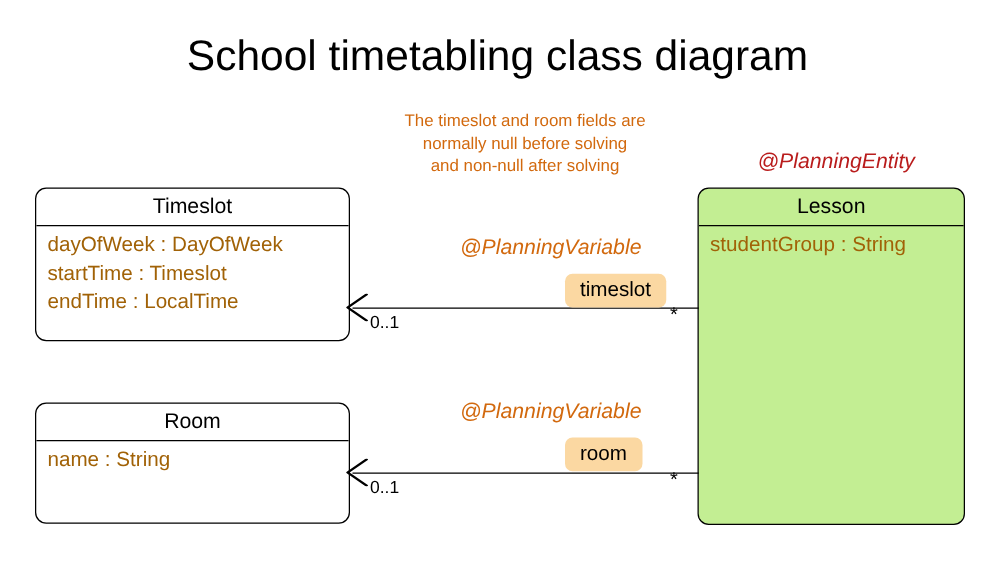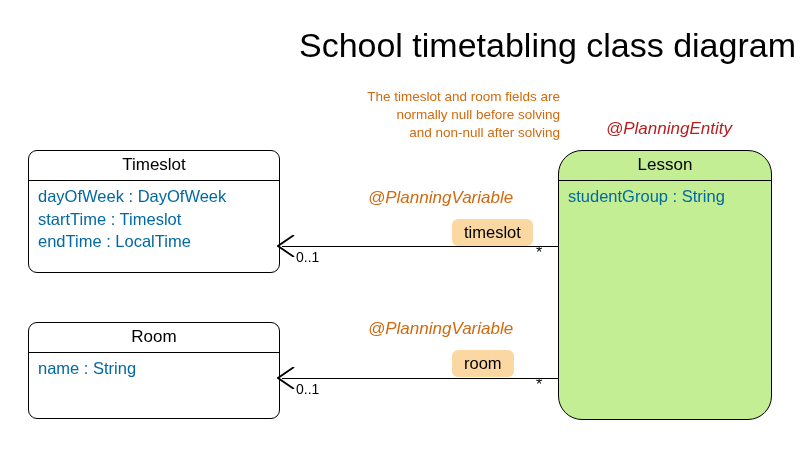--- a/index.html
+++ b/index.html
@@ -16,35 +16,35 @@
     font-family: "Liberation Sans", sans-serif;
     -webkit-font-smoothing: antialiased;
   }
 
   
   #diagram-title {
     position: absolute;
     left: 0;
     top: 26px;
     width: 796px;
-    text-align: right;
+    text-align: center;
     font-size: 34px;
     font-weight: 400;
     color: #000000;
     letter-spacing: 0px;
     white-space: nowrap;
   }
 
   
   #note {
     position: absolute;
     left: 280px;
     top: 88px;
     width: 280px;
-    text-align: right;
+    text-align: center;
     color: #D2690E;
     font-size: 13.5px;
     line-height: 18px;
   }
   #note div { white-space: nowrap; }
 
   
   .uml-class {
     position: absolute;
     box-sizing: border-box;
@@ -63,27 +63,27 @@
     padding: 4px 6px 5px 6px;
     border-bottom: 1.6px solid #000000;
     line-height: 20px;
   }
   .uml-fields {
     padding: 4px 0 0 9px;
   }
   .uml-fields .field {
     font-size: 16.5px;
     line-height: 22.5px;
-    color: #0369a1;
+    color: #a16207;
     white-space: nowrap;
   }
 
   #class-timeslot { left: 28px;  top: 150px; width: 252px; height: 123px; }
   #class-room     { left: 28px;  top: 322px; width: 252px; height: 97px;  }
-  #class-lesson   { left: 558px; top: 150px; width: 214px; height: 270px; border-radius: 24px; }
+  #class-lesson   { left: 558px; top: 150px; width: 214px; height: 270px; }
 
   
   .stereotype {
     position: absolute;
     font-style: italic;
     font-size: 17px;
     white-space: nowrap;
   }
   #stereotype-planning-entity {
     left: 606px; top: 119px;

